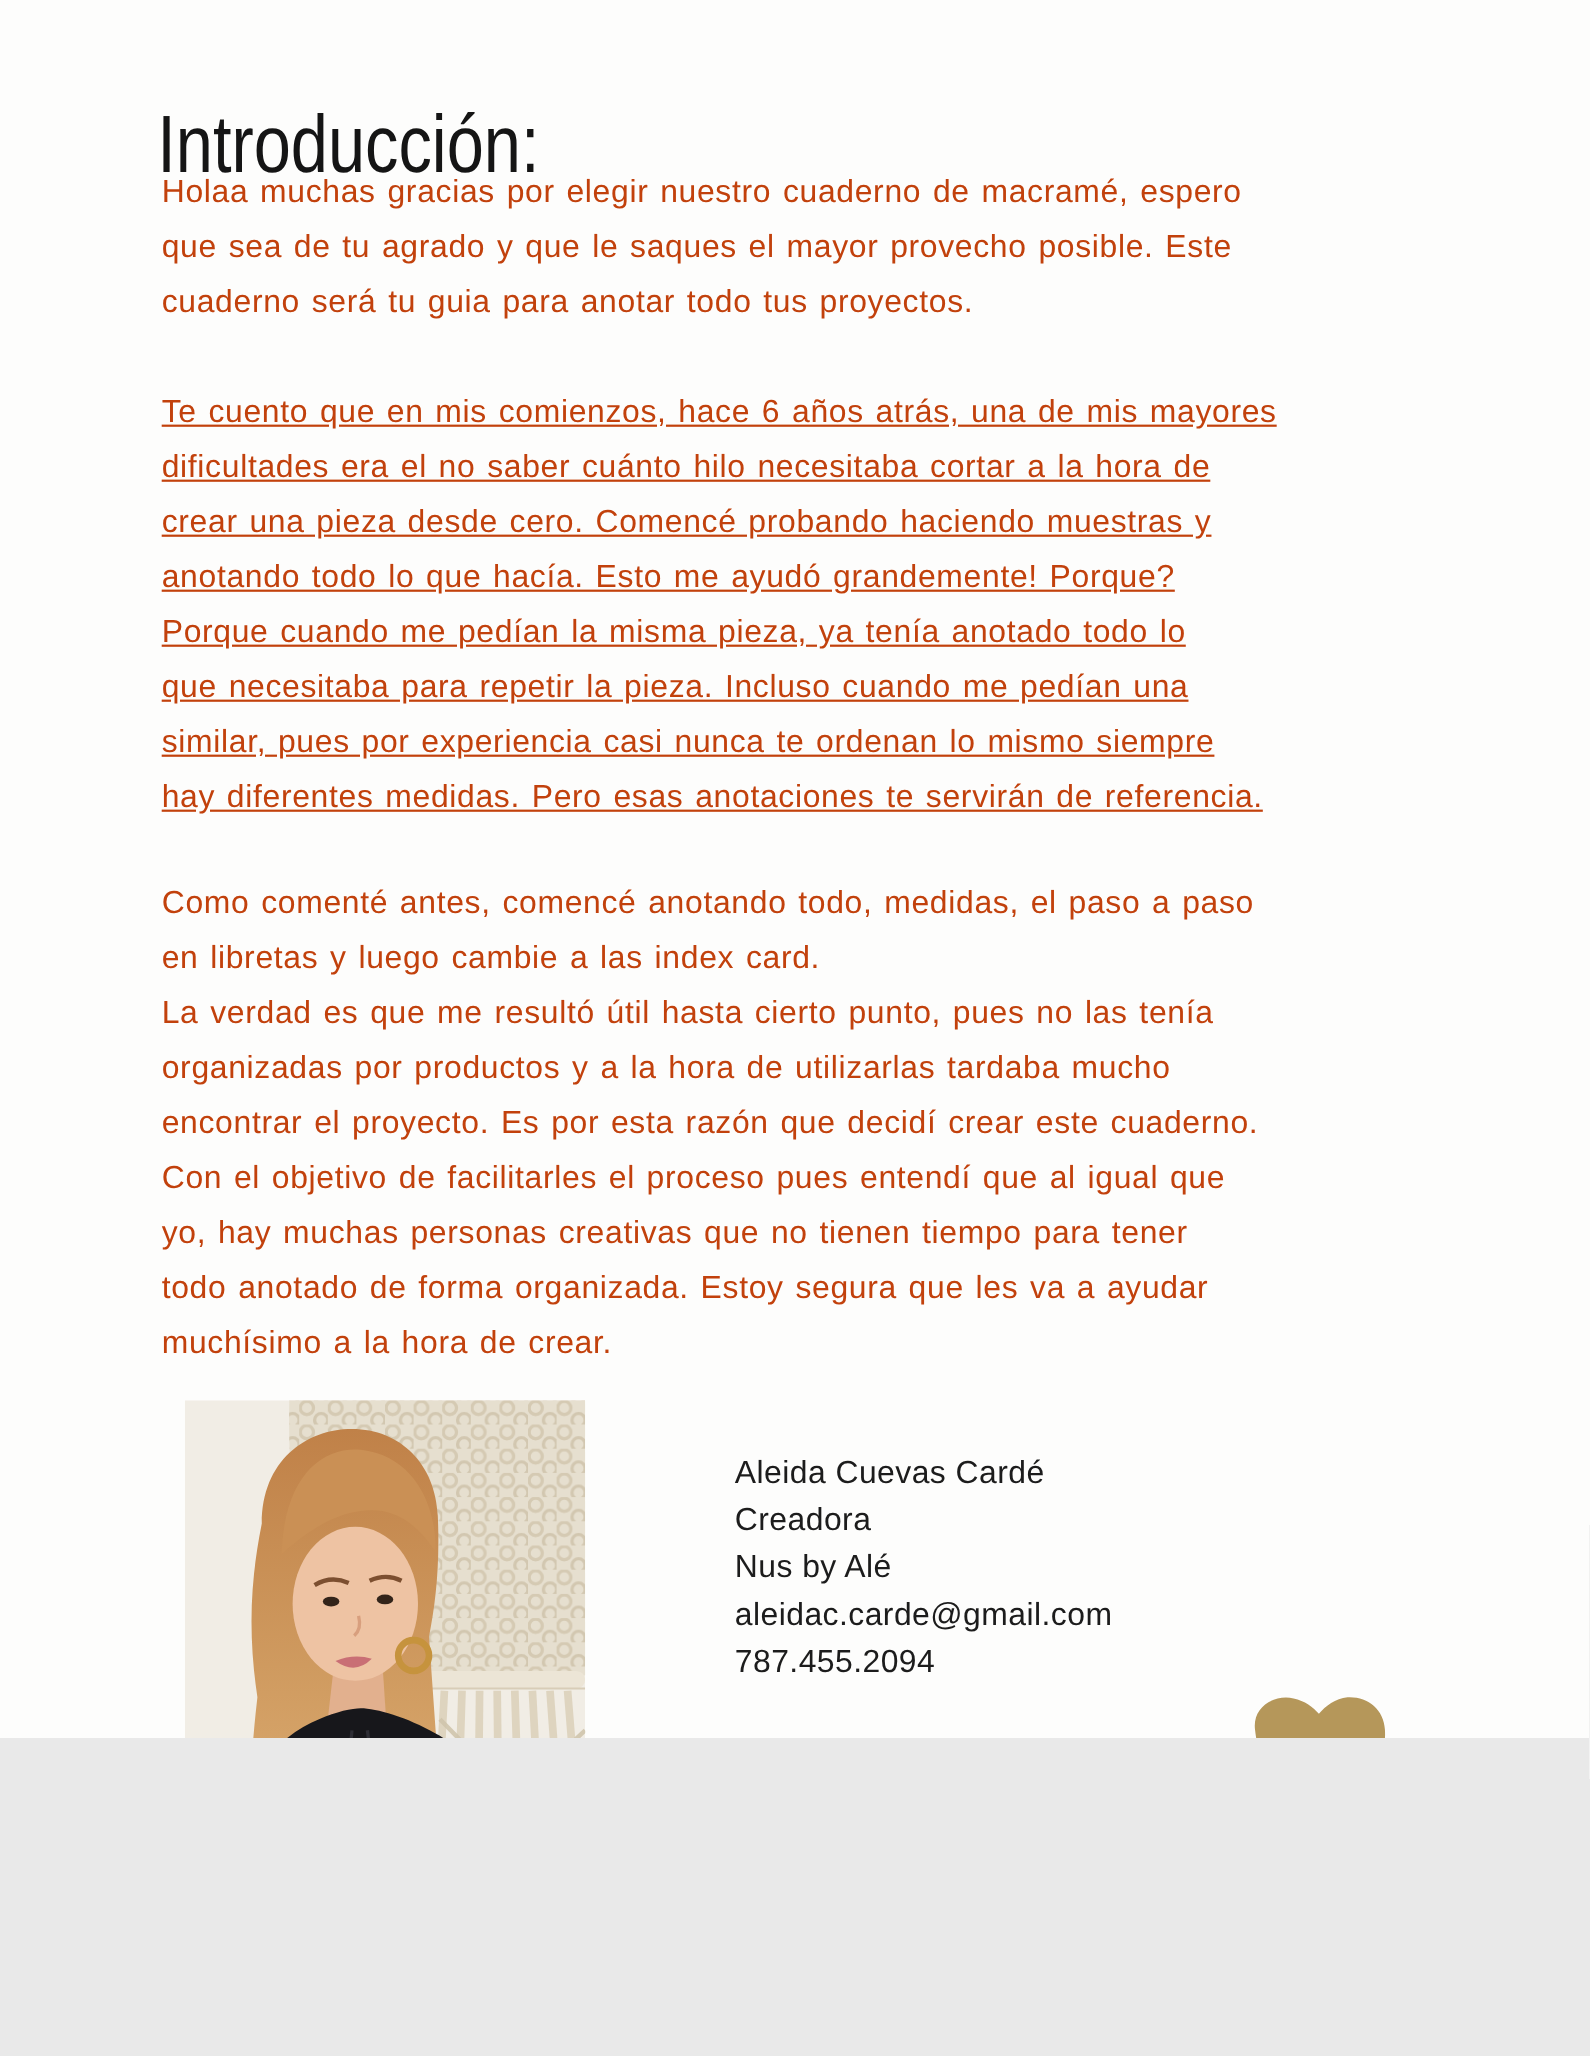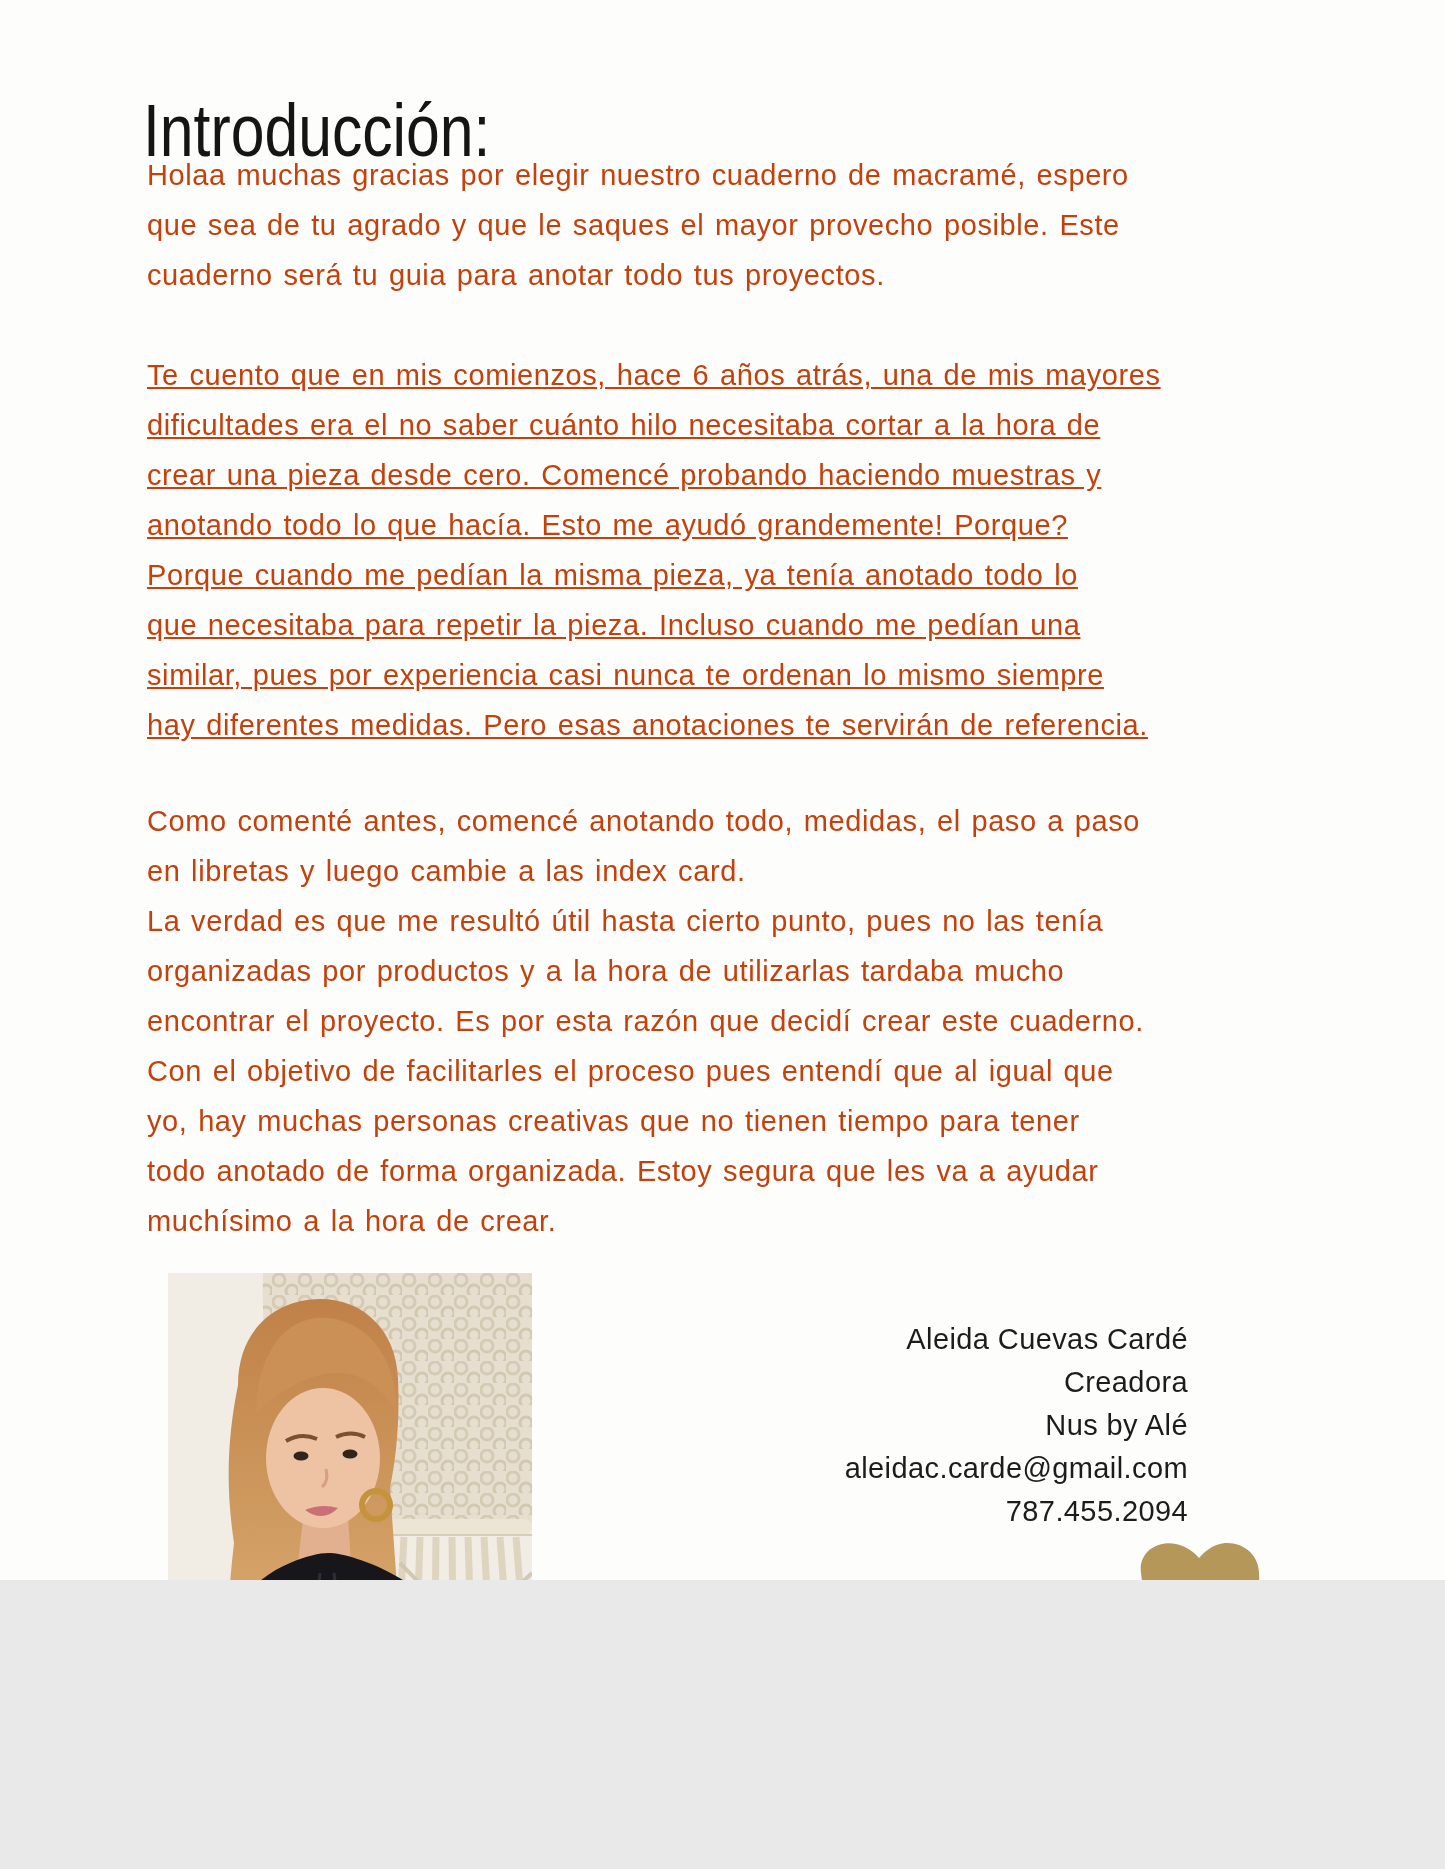--- a/index.html
+++ b/index.html
@@ -25,21 +25,21 @@
     white-space:pre-line;color:#c2410c;
   }
   #para-1{top:150px;}
   #para-2{top:350px;text-decoration:underline;}
   #para-3{top:796px;}
   #portrait{
     position:absolute;left:168px;top:1273px;width:364px;height:454px;
   }
   #contact{
     position:absolute;left:668px;top:1318px;width:520px;
-    text-align:right;font-size:29px;line-height:43px;
+    text-align:left;font-size:29px;line-height:43px;
     letter-spacing:0.4px;color:#1c1c1c;
   }
   #brand-logo{
     position:absolute;left:1078px;top:1538px;width:246px;height:215px;
   }
   #page-number{
     position:absolute;left:1284px;top:1712px;width:40px;
     font-size:28px;text-align:center;color:#1a1a1a;
   }
 </style>

